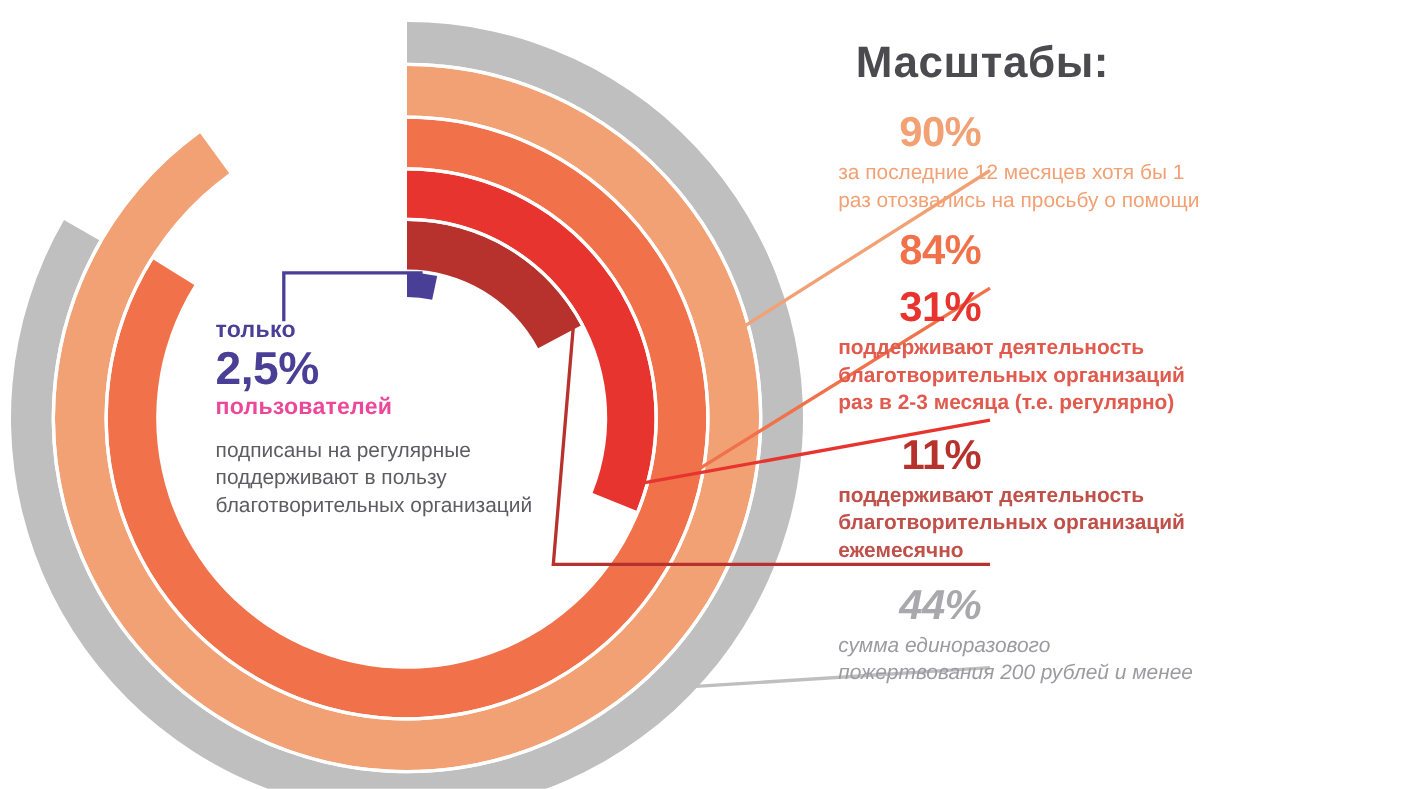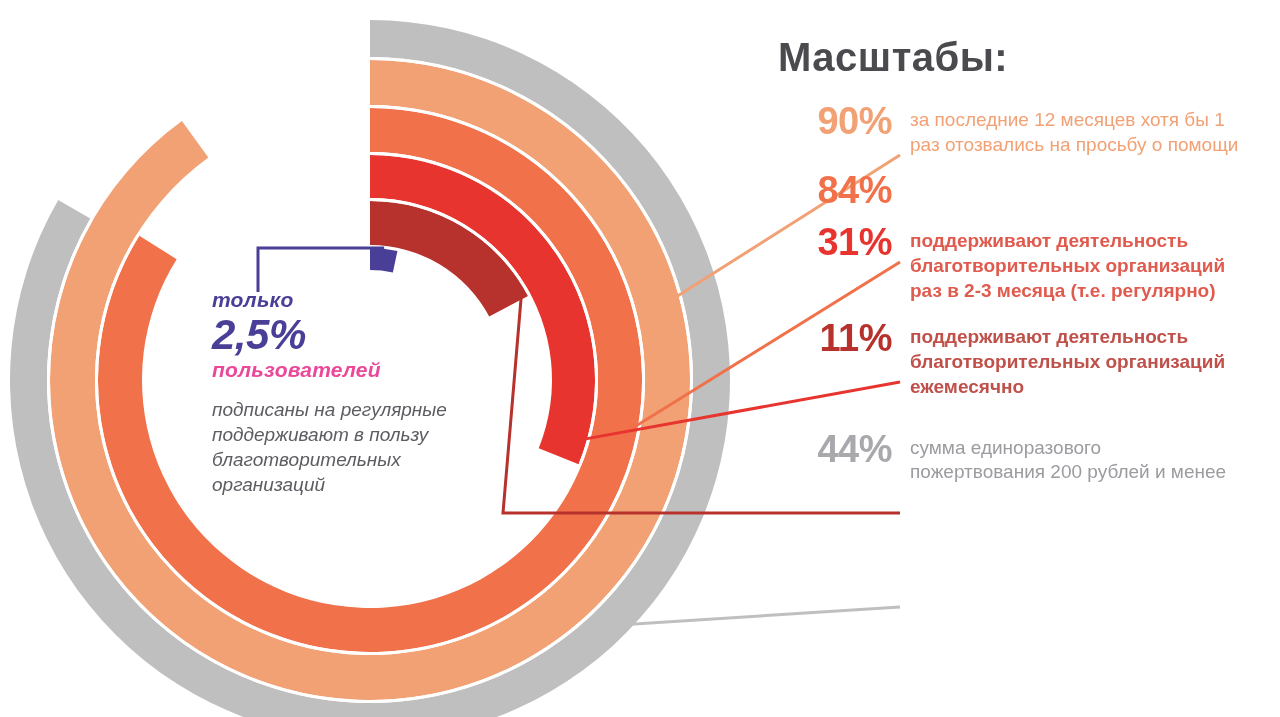--- a/index.html
+++ b/index.html
@@ -43,20 +43,21 @@
     font-weight: bold;
     color: #4a4a4f;
     letter-spacing: 0.5px;
     margin: 0 0 24px 16px;
     line-height: 1.05;
   }
   .legend-row {
     display: flex;
     align-items: flex-start;
     margin-bottom: 14px;
+    flex-direction: column;
   }
   .legend-pct {
     width: 130px;
     text-align: right;
     padding-right: 18px;
     font-size: 38px;
     font-weight: bold;
     line-height: 1.0;
     letter-spacing: -0.5px;
     flex: 0 0 auto;
@@ -67,29 +68,28 @@
     padding-top: 6px;
     max-width: 330px;
   }
   .legend-desc.bold { font-weight: bold; }
 
   
   #row-90 { margin-top: 0px; }
   #row-84 { margin-top: 10px; }
   #row-31 { margin-top: 0; }
   #row-11 { margin-top: 16px; }
-  #row-44 { margin-top: 30px; }
+  #row-44 { margin-top: 18px; font-style: italic; }
 
   
   #callout {
     position: absolute;
-    left: 212px;
+    left: 196px;
     top: 288px;
     width: 300px;
-    font-style: italic;
   }
   #callout-kicker {
     font-size: 21px;
     font-weight: bold;
     color: #4a3f96;
     line-height: 1.1;
     letter-spacing: 0.2px;
   }
   #callout-value {
     font-size: 42px;

